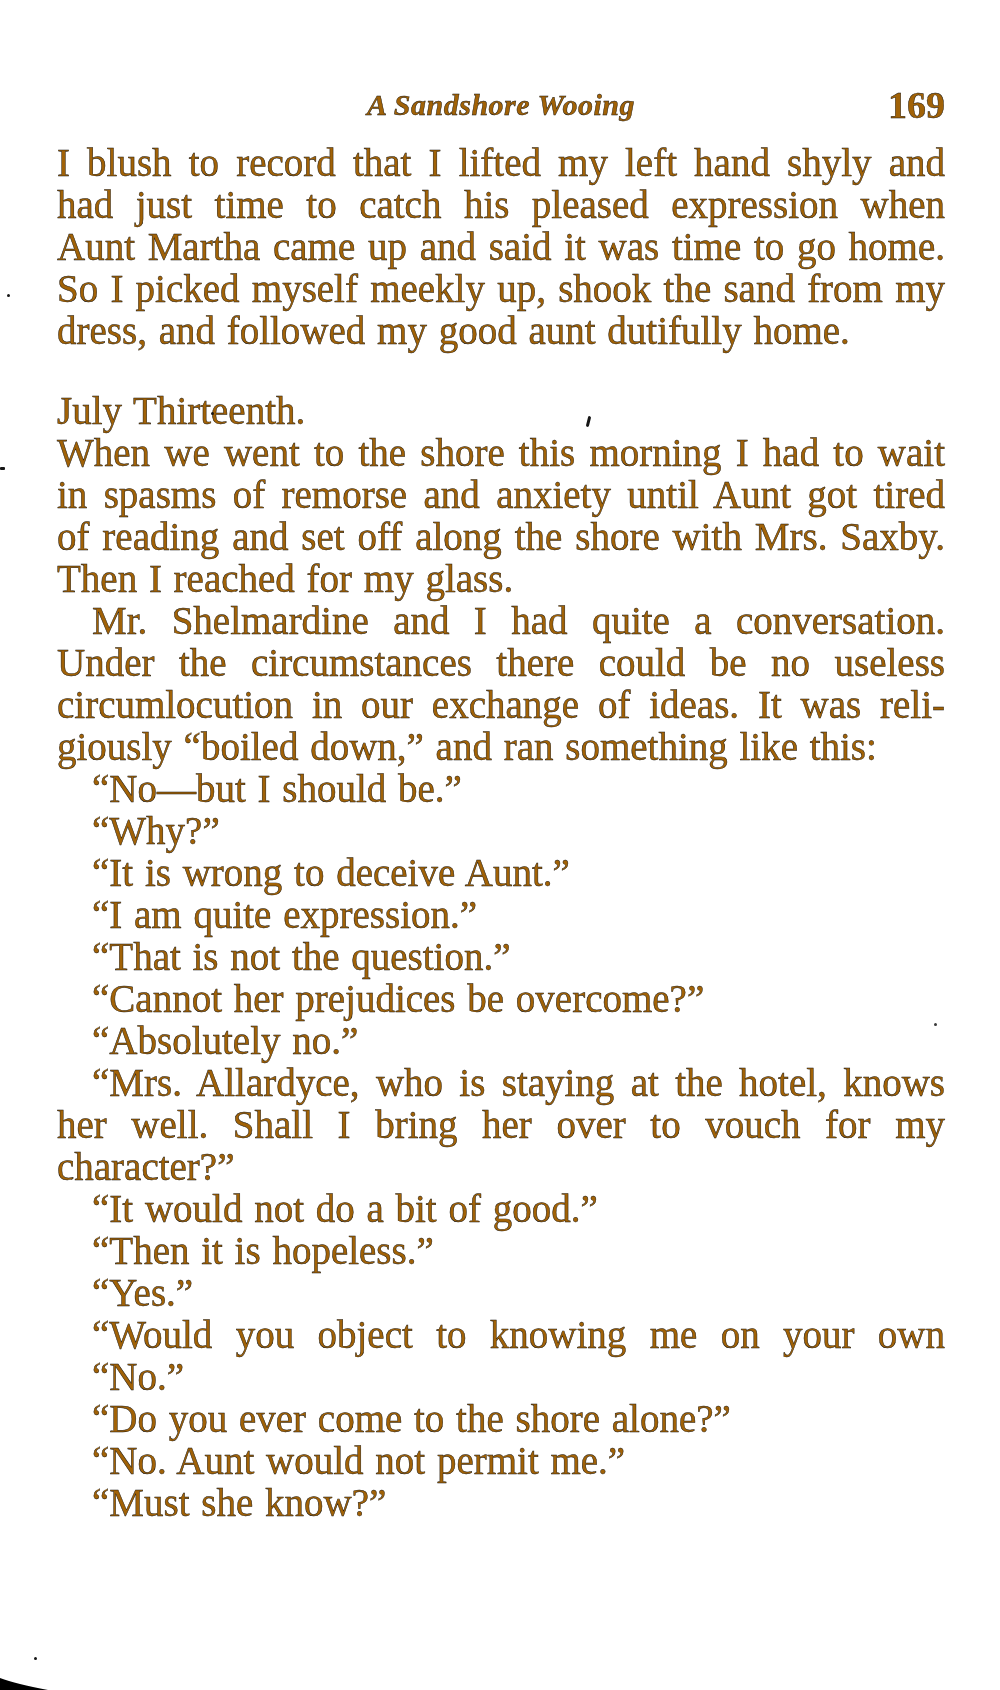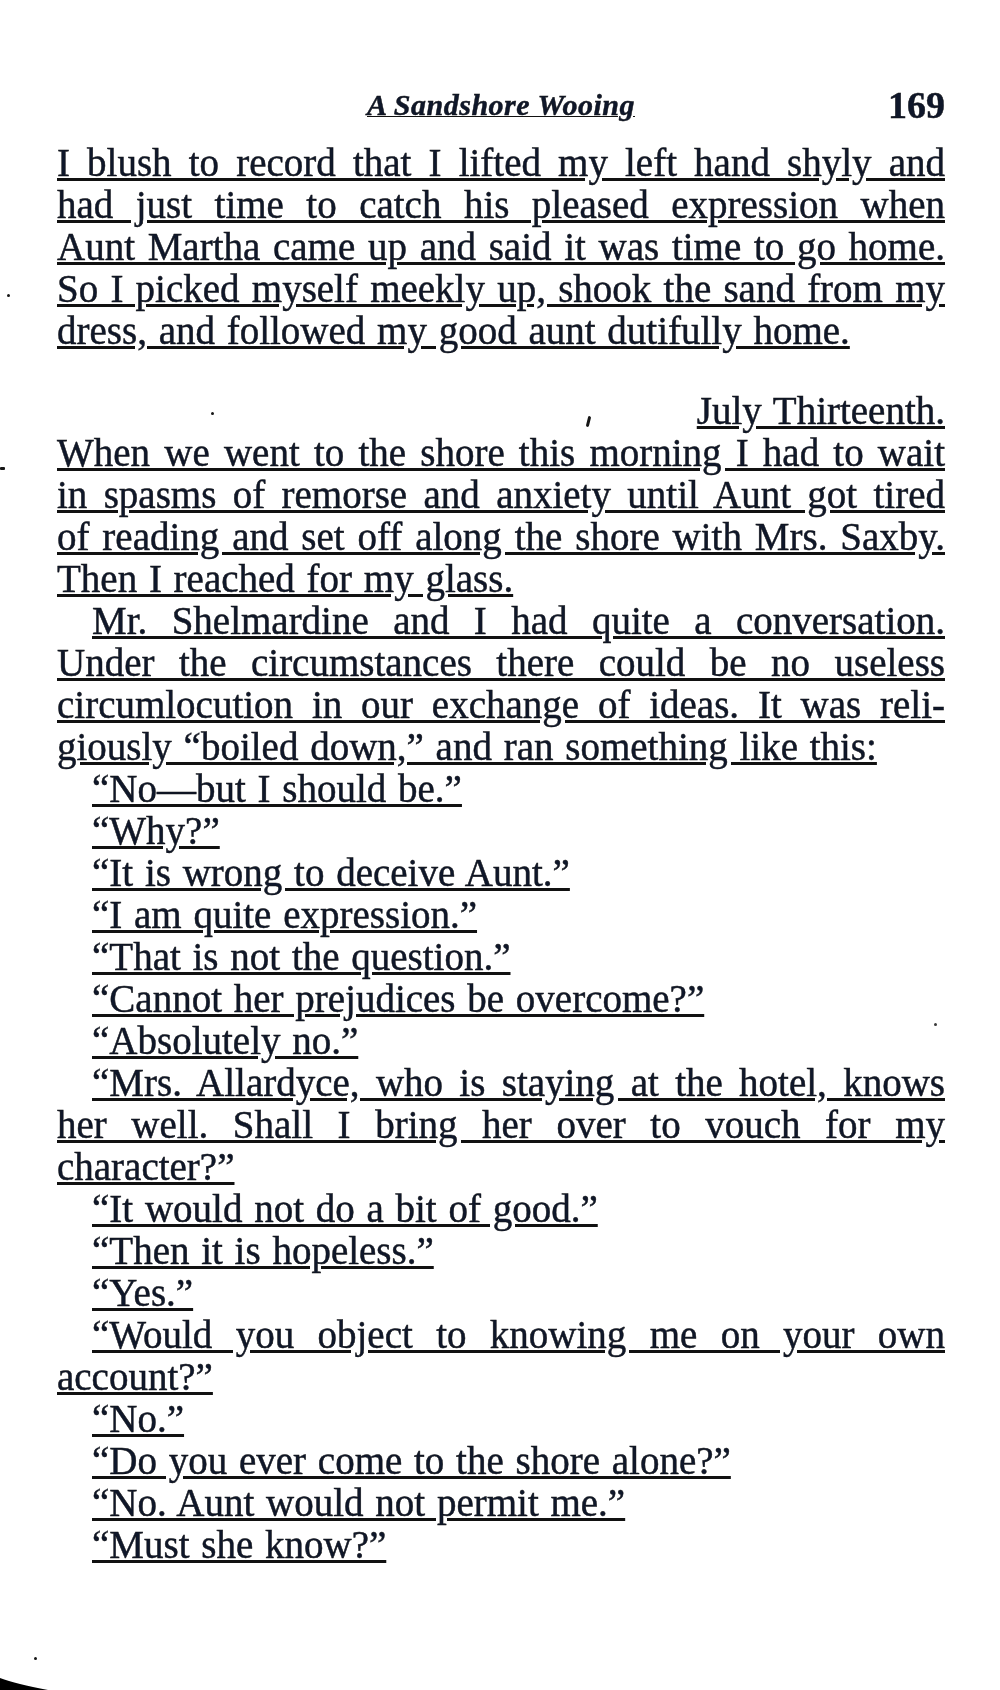--- a/index.html
+++ b/index.html
@@ -6,23 +6,22 @@
     margin: 0;
     padding: 0;
     background: #ffffff;
   }
   .page {
     position: relative;
     width: 1000px;
     height: 1690px;
     background: #ffffff;
     overflow: hidden;
-    color: #0f172a;
+    color: #a16207;
     font-family: "Liberation Serif", "DejaVu Serif", serif;
-    text-decoration: underline;
     -webkit-text-stroke: 0.45px #111;
   }
   
   .running-head {
     position: relative;
     margin: 84px 55px 16px 57px;
     height: 42px;
     line-height: 42px;
     text-align: center;
   }
@@ -48,21 +47,20 @@
   .line {
     line-height: 42px;
     word-spacing: 2px;
     white-space: normal;
   }
   .line.just {
     text-align: justify;
     text-align-last: justify;
   }
   .line.right {
-    text-align: right;
   }
   .line.ind {
     text-indent: 35px;
   }
   .block.date {
     margin-top: 38px;
   }
   
   .speck {
     position: absolute;
@@ -144,21 +142,20 @@
         <div class="line ind">“It would not do a bit of good.”</div>
       </div>
       <div class="block">
         <div class="line ind">“Then it is hopeless.”</div>
       </div>
       <div class="block">
         <div class="line ind">“Yes.”</div>
       </div>
       <div class="block">
         <div class="line just ind">“Would you object to knowing me on your own</div>
-        <div class="line">account?”</div>
       </div>
       <div class="block">
         <div class="line ind">“No.”</div>
       </div>
       <div class="block">
         <div class="line ind">“Do you ever come to the shore alone?”</div>
       </div>
       <div class="block">
         <div class="line ind">“No. Aunt would not permit me.”</div>
       </div>

